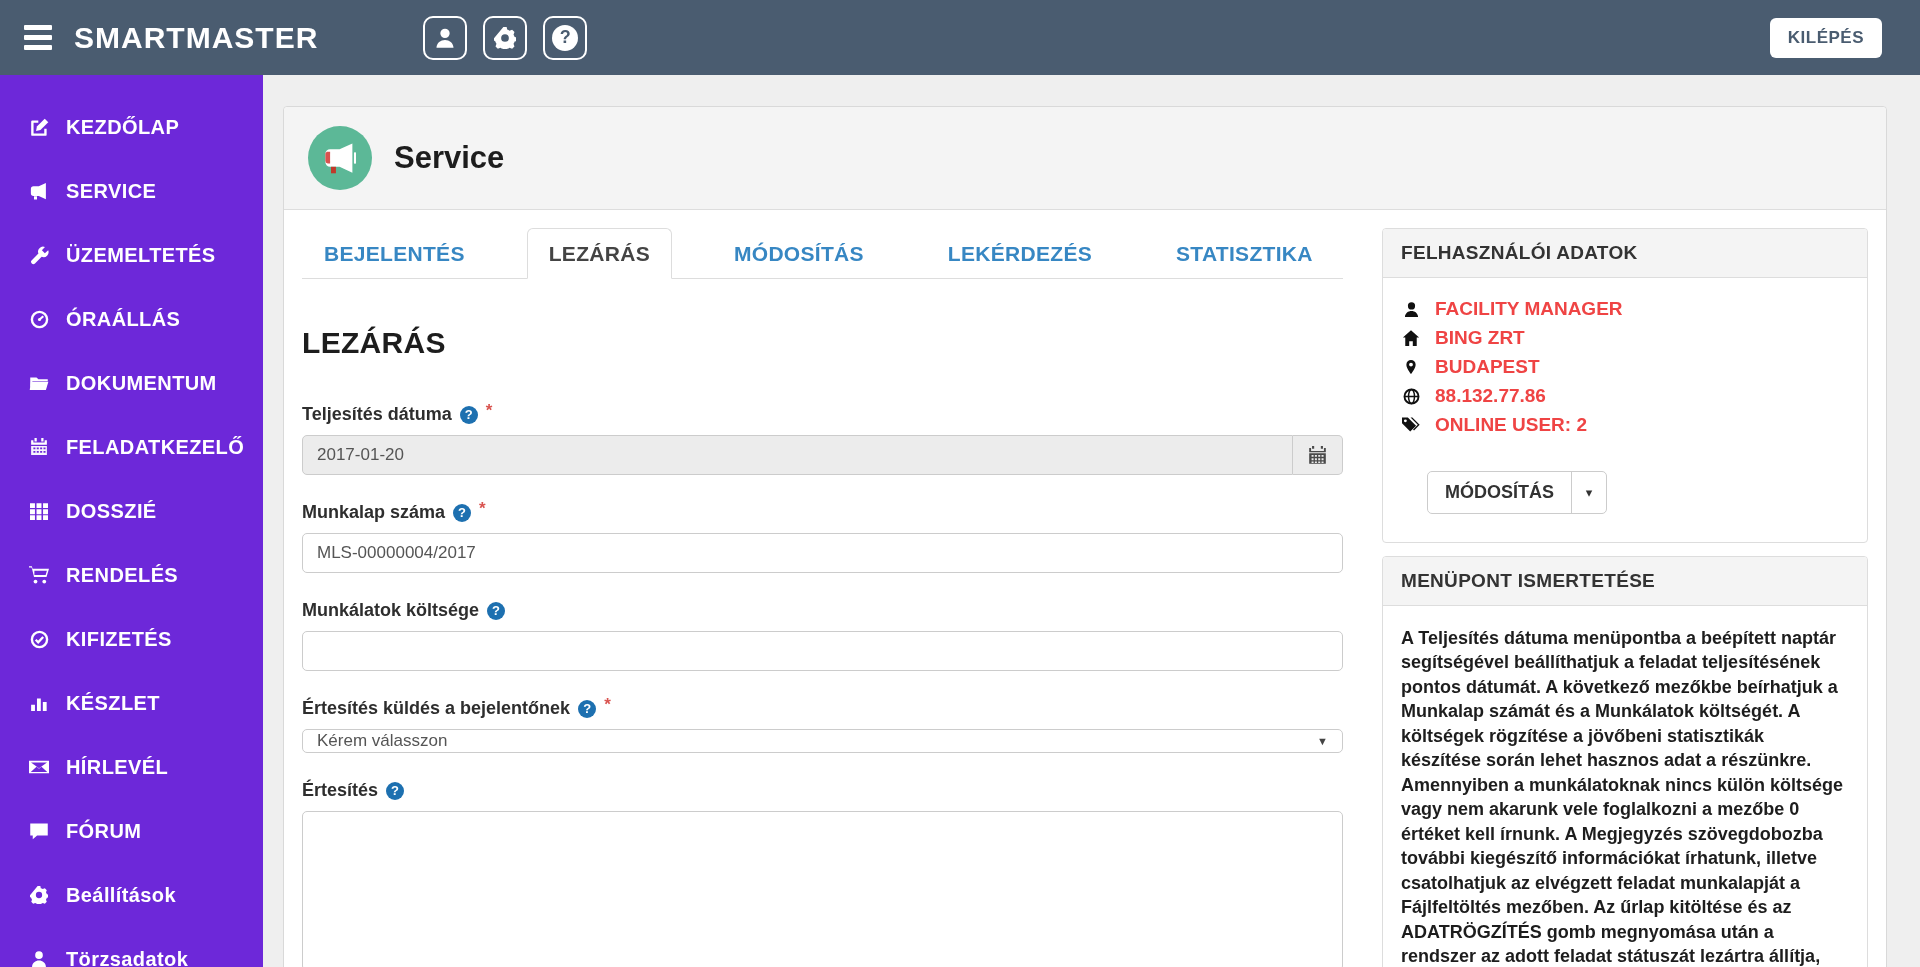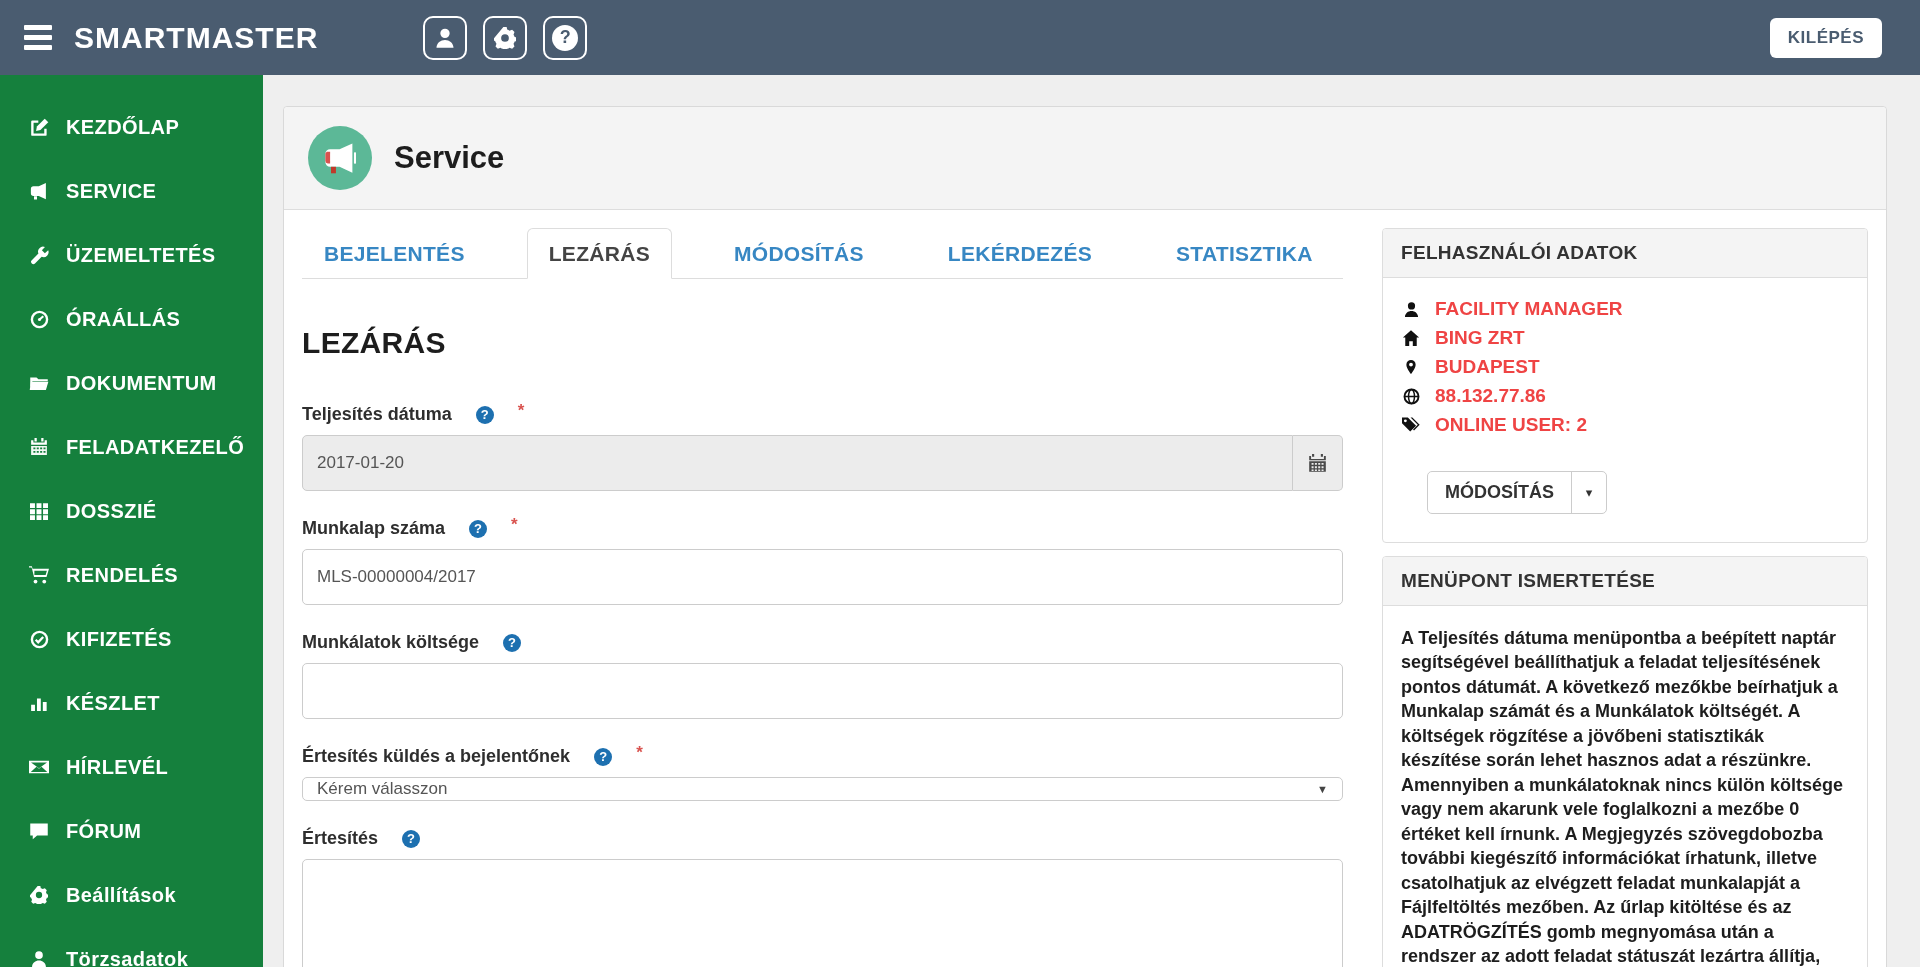--- a/index.html
+++ b/index.html
@@ -16,21 +16,21 @@
   .nav-icons { display:flex; gap:16px; margin-left:105px; }
   .nav-icon-btn { width:44px; height:44px; border:2.5px solid #fff; border-radius:10px;
                   display:flex; align-items:center; justify-content:center; cursor:pointer; }
   .q-badge { width:26px; height:26px; border-radius:50%; background:#fff; color:#4a5c70;
              font-weight:bold; font-size:18px; display:flex; align-items:center; justify-content:center; }
   .logout { margin-left:auto; margin-right:38px; background:#fff; color:#4a5c70;
             font-weight:bold; font-size:17px; padding:10px 18px; border-radius:6px;
             border:none; cursor:pointer; font-stretch:condensed; letter-spacing:.5px; }
 
   
-  .sidebar { position:fixed; top:73px; left:0; bottom:0; width:314px; background:#15803d;
+  .sidebar { position:fixed; top:73px; left:0; bottom:0; width:314px; background:#6d28d9;
              padding-top:22px; overflow:hidden; }
   .side-item { height:64px; display:flex; align-items:center; padding-left:26px;
                color:#fff; cursor:pointer; }
   .side-item .ic { width:26px; display:flex; justify-content:center; margin-right:14px; }
   .side-label { font-size:20px; font-weight:bold; letter-spacing:.4px; font-stretch:condensed;
                 white-space:nowrap; }
 
   
   .main { position:absolute; top:73px; left:263px; right:0; bottom:0; background:#efefef;
           padding:33px 33px 0 20px; overflow:hidden; }
@@ -51,26 +51,26 @@
          margin-right:8px; cursor:pointer; font-stretch:condensed; letter-spacing:.3px;
          border:1px solid transparent; margin-bottom:-1px; }
   .tab.active { background:#fff; color:#444; border:1px solid #ddd; border-bottom:1px solid #fff;
                 border-radius:6px 6px 0 0; }
 
   .form-title { font-size:30px; font-weight:bold; color:#1d1d1d; margin:47px 0 44px;
                 font-stretch:condensed; letter-spacing:.3px; }
 
   .fgroup { margin-bottom:27px; }
   .flabel { font-size:18px; font-weight:bold; color:#2e2e2e; display:flex; align-items:center;
-            gap:24px; margin-bottom:10px; font-stretch:condensed; }
+            gap:8px; margin-bottom:10px; font-stretch:condensed; }
   .help { width:18px; height:18px; min-width:18px; border-radius:50%; background:#1d70b0;
           color:#fff; font-size:13px; font-weight:bold; display:inline-flex;
           align-items:center; justify-content:center; cursor:pointer; }
   .req { color:#d9534f; font-size:17px; position:relative; top:-4px; }
-  .tinput { width:100%; height:56px; border:1px solid #ccc; border-radius:5px; padding:0 14px;
+  .tinput { width:100%; height:40px; border:1px solid #ccc; border-radius:5px; padding:0 14px;
             font-size:17px; color:#555; background:#fff; font-family:inherit; font-stretch:condensed; }
   .tinput.ro { background:#ececec; }
   .igroup { display:flex; }
   .igroup .tinput { border-radius:5px 0 0 5px; flex:1; }
   .addon { width:50px; background:#ececec; border:1px solid #ccc; border-left:none;
            border-radius:0 5px 5px 0; display:flex; align-items:center; justify-content:center;
            cursor:pointer; }
   .selectbox { position:relative; height:24px; border:1px solid #ccc; border-radius:5px;
                background:#fff; display:flex; align-items:center; padding:0 14px;
                font-size:17px; color:#555; cursor:pointer; font-stretch:condensed; }

